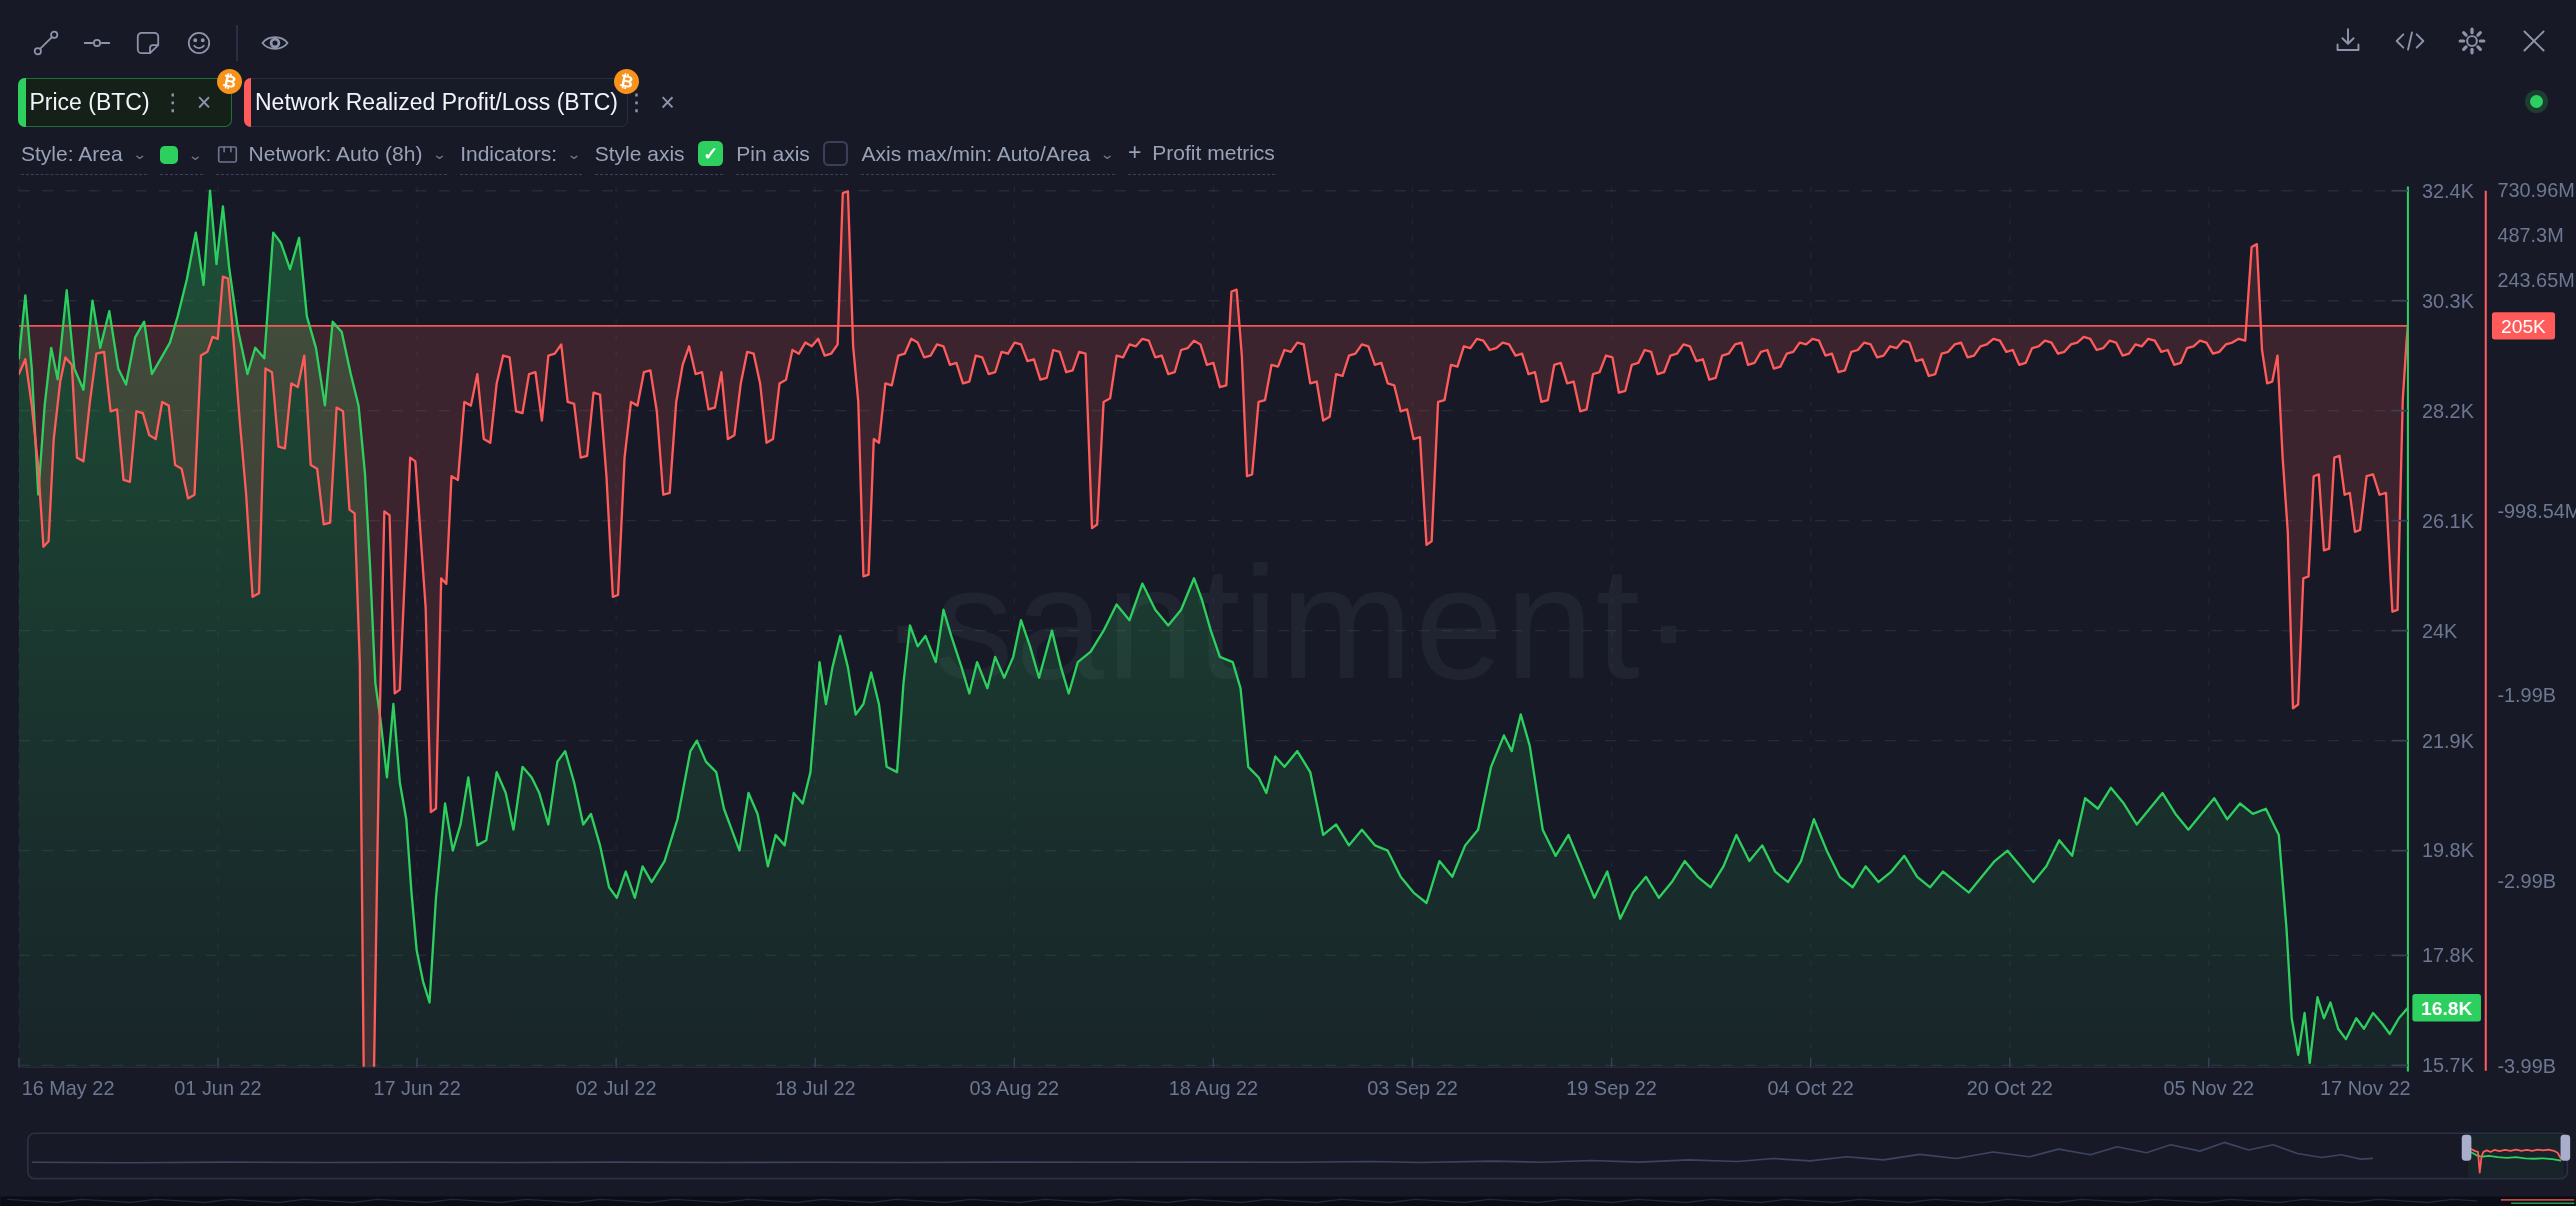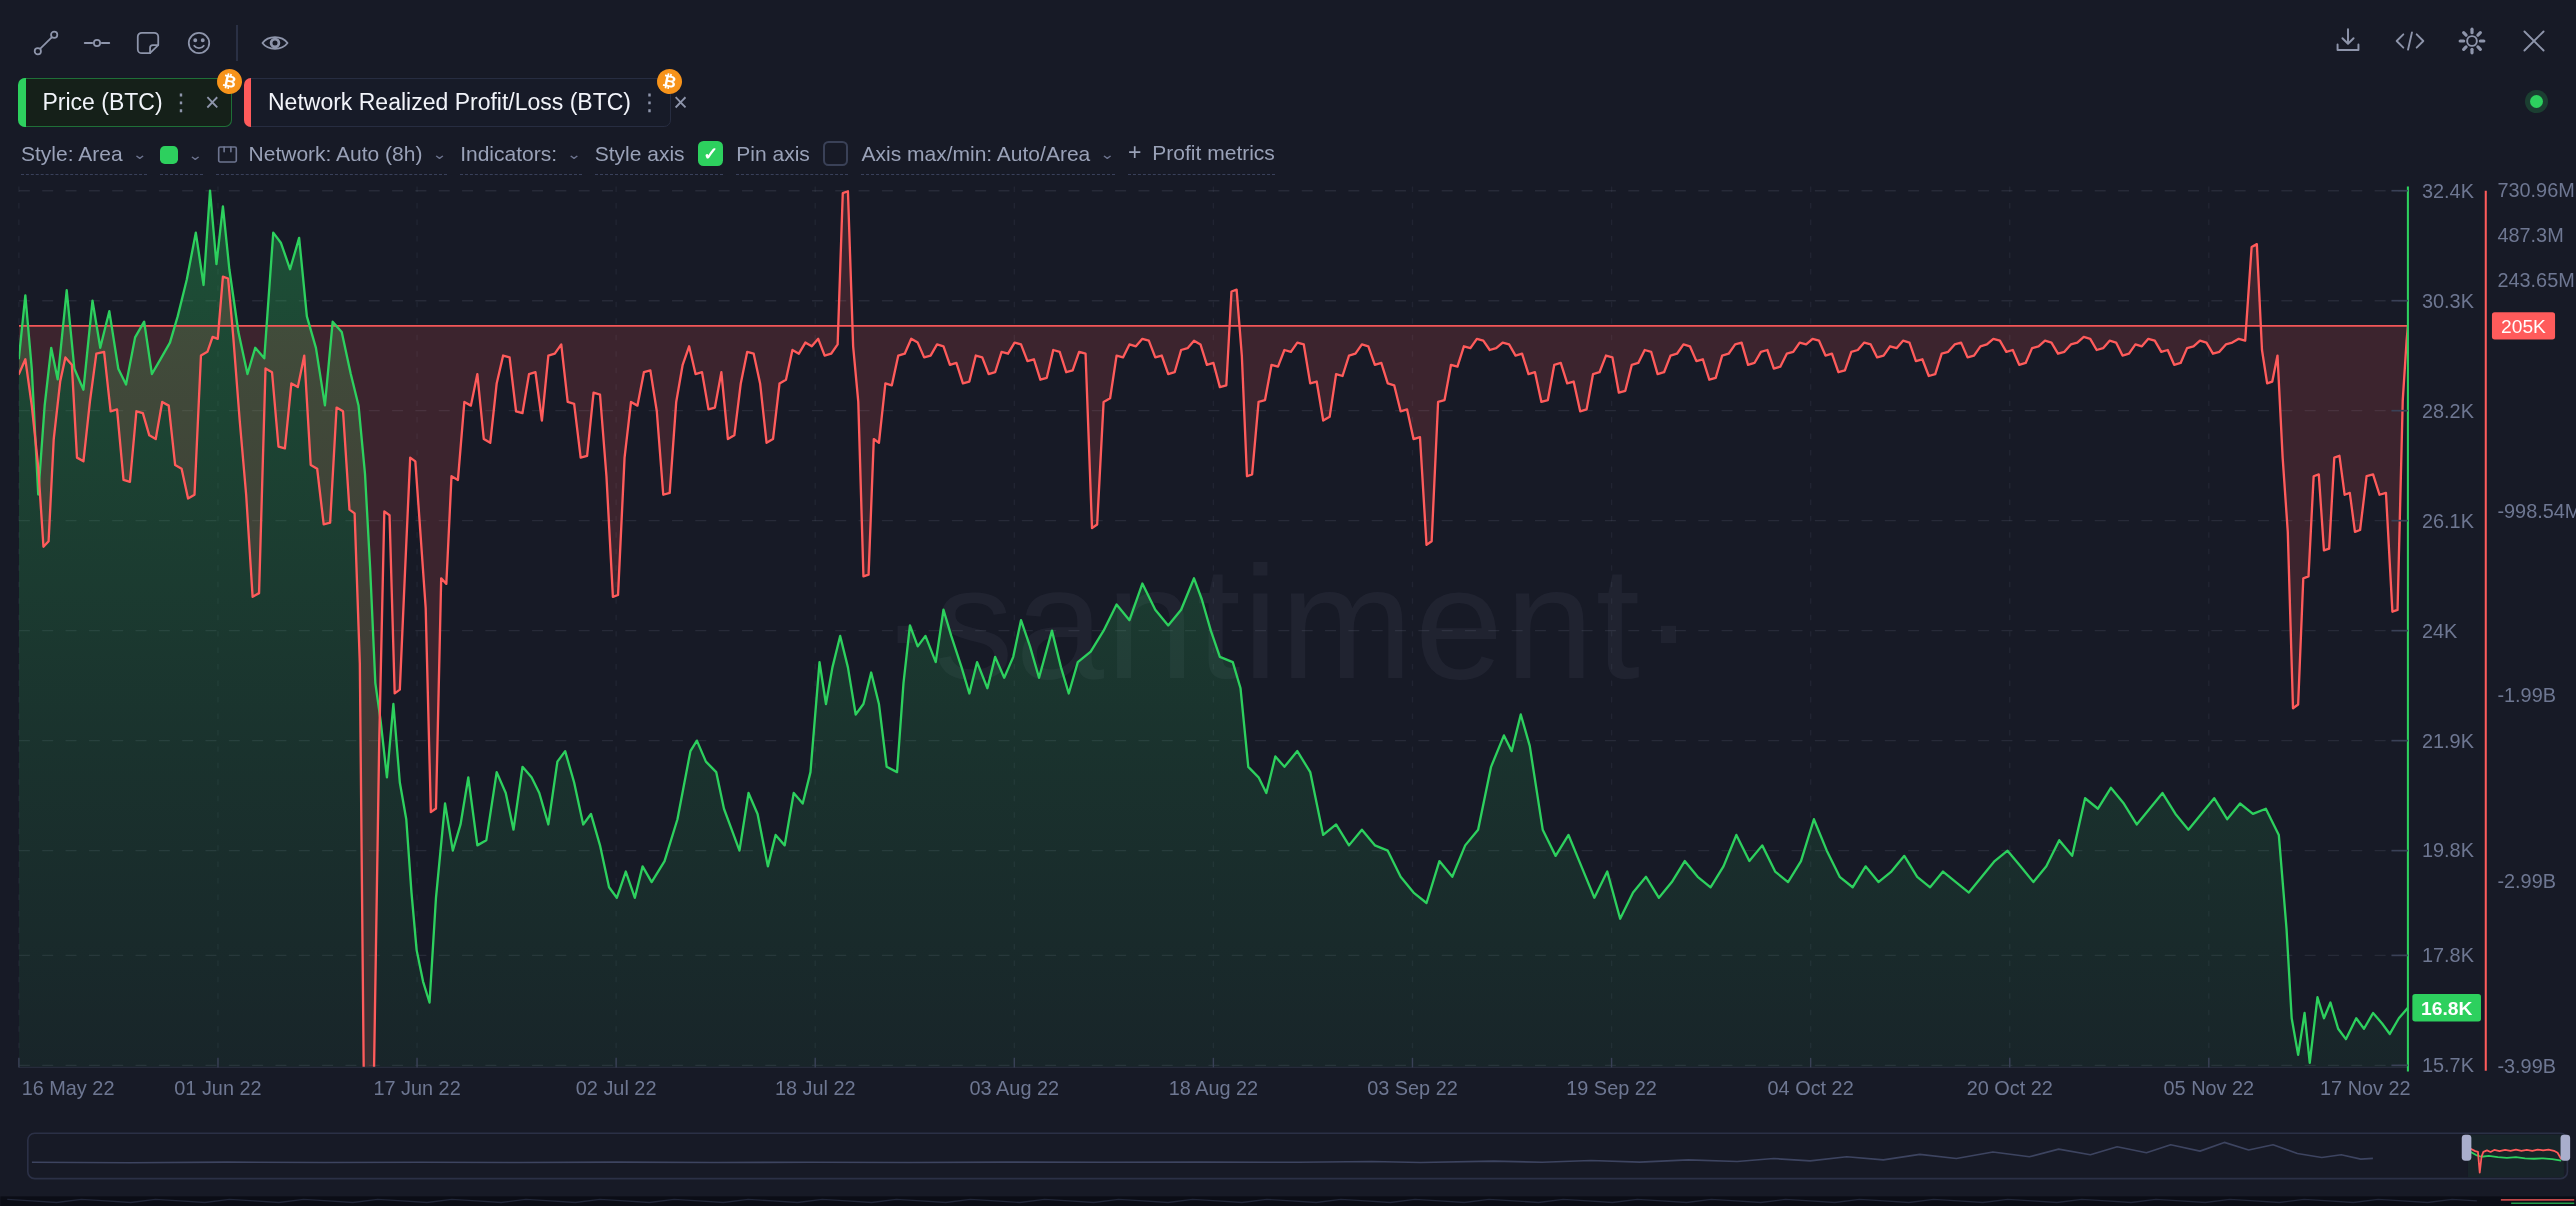--- a/index.html
+++ b/index.html
@@ -7,23 +7,23 @@
        font-family:"Liberation Sans",sans-serif;color:#e8ebf4;}
   
   .tb{position:absolute;top:25px;display:flex;align-items:center;}
   .tb-left{left:29.5px;gap:19px;}
   .tb-right{left:2332px;gap:30px;}
   .tbtn{width:32px;height:32px;display:flex;align-items:center;justify-content:center;color:#8e95ab;cursor:pointer;}
   .tb-divider{width:1.4px;height:36px;background:#2a3044;margin:0 2.7px;}
   
   .tab{position:absolute;top:78px;height:49px;border-radius:6.9px;display:flex;align-items:center;box-sizing:border-box;}
   .tab-price{left:18.5px;width:213px;background:#152019;border:1.4px solid rgba(45,208,94,.45);}
-  .tab-nrpl{left:244px;width:427px;background:#171b28;border:1.4px solid #272d41;}
+  .tab-nrpl{left:244px;width:384px;background:#171b28;border:1.4px solid #272d41;}
   .tab-accent{position:absolute;left:-1.4px;top:-1.4px;bottom:-1.4px;width:7.5px;border-radius:6.9px 0 0 6.9px;}
-  .tab-label{margin-left:23px;font-size:23px;color:#f2f4fa;white-space:nowrap;}
+  .tab-label{margin-left:10px;font-size:23px;color:#f2f4fa;white-space:nowrap;}
   .tab-kebab{margin-left:auto;font-size:23px;color:#8e95ab;padding:0 6.9px;cursor:pointer;}
   .tab-close{font-size:25px;color:#8e95ab;margin-right:13.7px;padding:0 5.5px;cursor:pointer;}
   .btc-badge{position:absolute;right:-11.7px;top:-10.3px;width:25px;height:25px;border-radius:50%;
              background:#f7931a;color:#fff;display:flex;align-items:center;justify-content:center;
              font-size:16.5px;font-weight:bold;transform:rotate(12deg);
              font-family:"DejaVu Sans",sans-serif;}
   
   .settings{position:absolute;left:21px;top:139px;display:flex;align-items:flex-end;gap:13px;
             font-size:21px;color:#99a1b7;}
   .sgroup{display:flex;align-items:center;gap:9.6px;border-bottom:1.4px dashed #39405a;padding-bottom:8.2px;cursor:pointer;}

